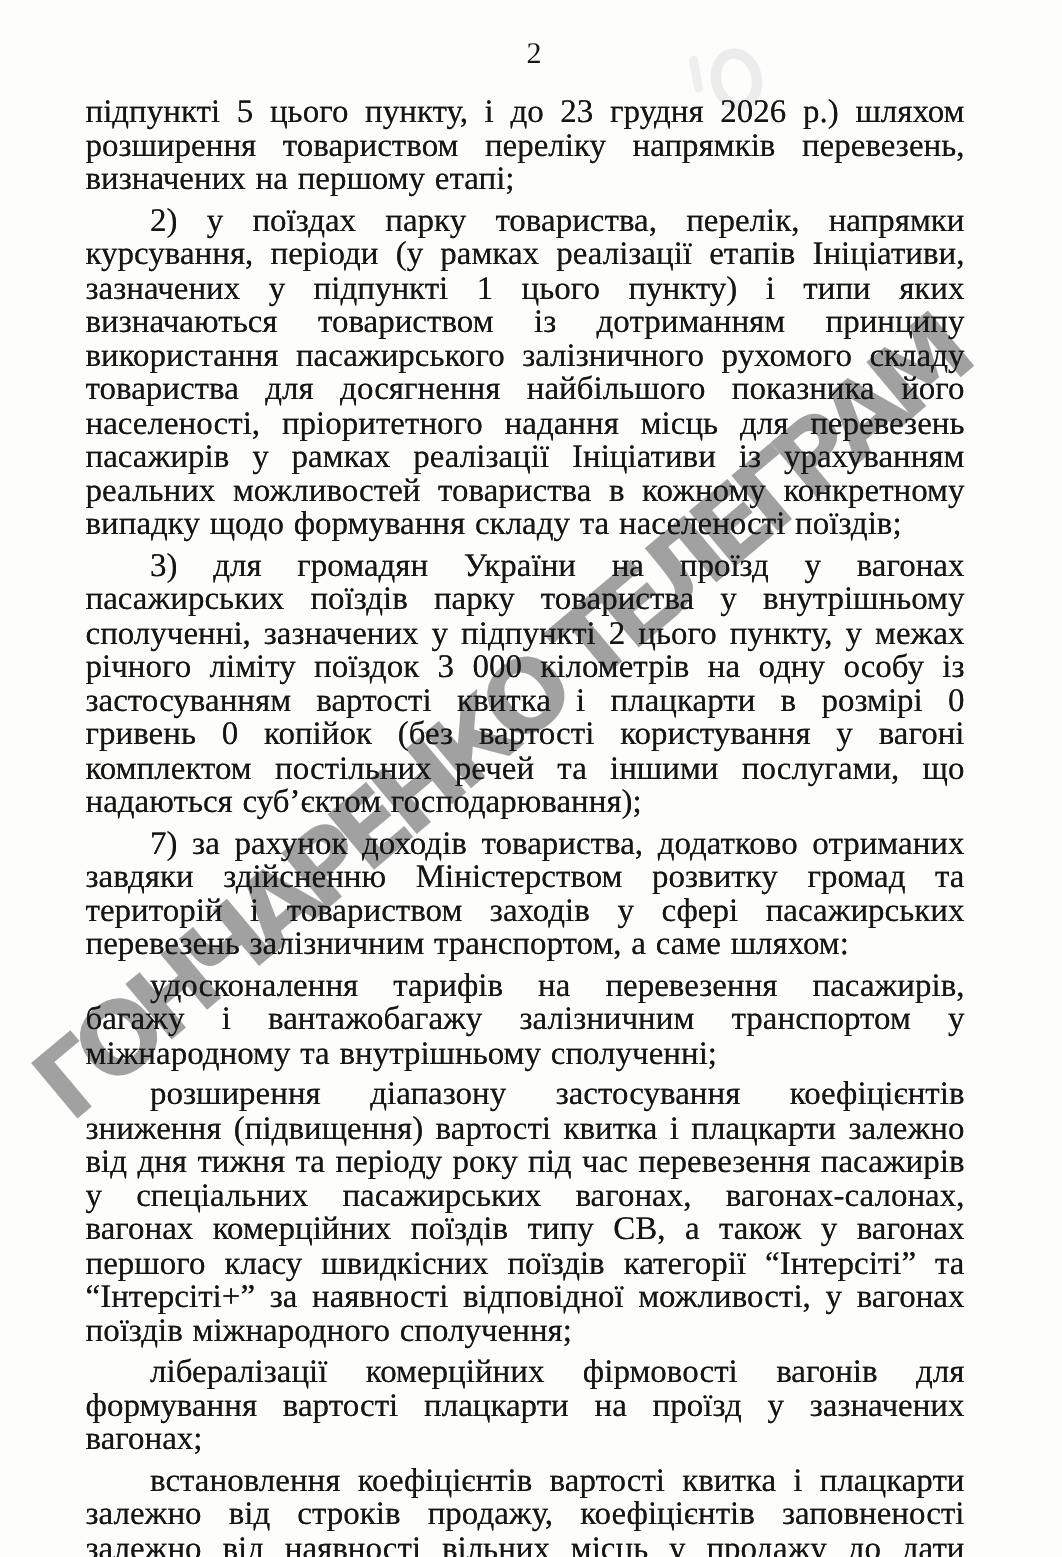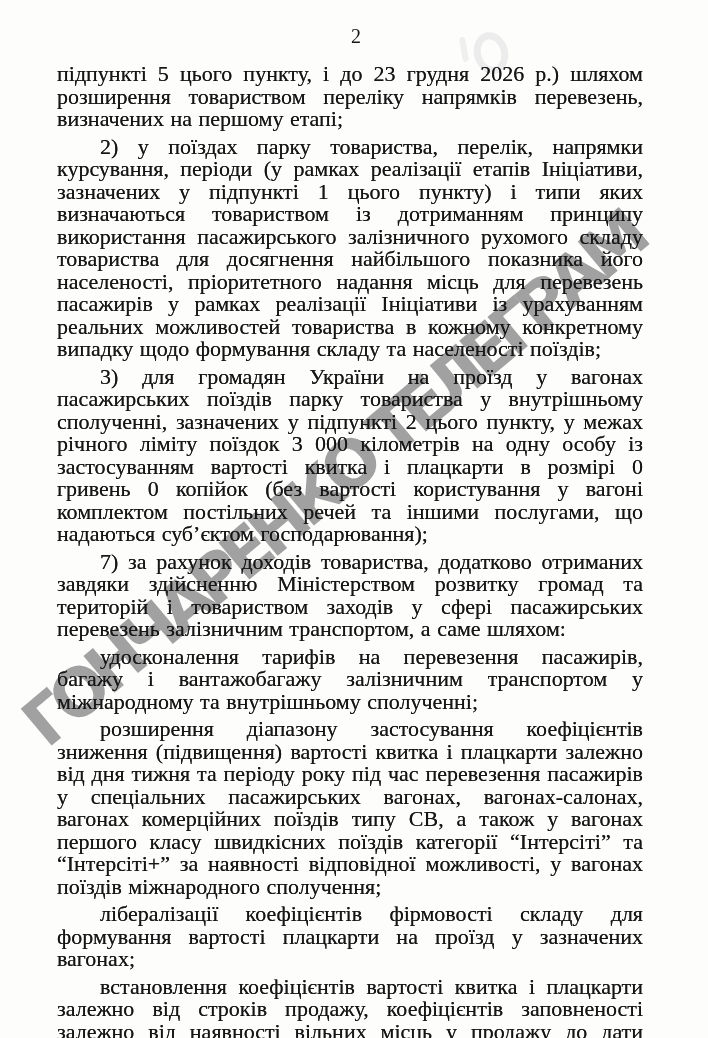--- a/index.html
+++ b/index.html
@@ -96,17 +96,17 @@
   <div class="content">
 
     <div class="page-number">2</div>
 
     <p class="no-indent">підпункті 5 цього пункту, і до 23 грудня 2026 р.) шляхом розширення товариством переліку напрямків перевезень, визначених на першому етапі;</p>
     <p>2) у поїздах парку товариства, перелік, напрямки курсування, періоди (у рамках реалізації етапів Ініціативи, зазначених у підпункті 1 цього пункту) і типи яких визначаються товариством із дотриманням принципу використання пасажирського залізничного рухомого складу товариства для досягнення найбільшого показника його населеності, пріоритетного надання місць для перевезень пасажирів у рамках реалізації Ініціативи із урахуванням реальних можливостей товариства в кожному конкретному випадку щодо формування складу та населеності поїздів;</p>
     <p>3) для громадян України на проїзд у вагонах пасажирських поїздів парку товариства у внутрішньому сполученні, зазначених у підпункті 2 цього пункту, у межах річного ліміту поїздок 3 000 кілометрів на одну особу із застосуванням вартості квитка і плацкарти в розмірі 0 гривень 0 копійок (без вартості користування у вагоні комплектом постільних речей та іншими послугами, що надаються суб’єктом господарювання);</p>
     <p>7) за рахунок доходів товариства, додатково отриманих завдяки здійсненню Міністерством розвитку громад та територій і товариством заходів у сфері пасажирських перевезень залізничним транспортом, а саме шляхом:</p>
     <p>удосконалення тарифів на перевезення пасажирів, багажу і вантажобагажу залізничним транспортом у міжнародному та внутрішньому сполученні;</p>
     <p>розширення діапазону застосування коефіцієнтів зниження (підвищення) вартості квитка і плацкарти залежно від дня тижня та періоду року під час перевезення пасажирів у спеціальних пасажирських вагонах, вагонах-салонах, вагонах комерційних поїздів типу СВ, а також у вагонах першого класу швидкісних поїздів категорії “Інтерсіті” та “Інтерсіті+” за наявності відповідної можливості, у вагонах поїздів міжнародного сполучення;</p>
-    <p>лібералізації коефіцієнтів фірмовості складу для формування вартості плацкарти на проїзд у зазначених вагонах;</p>
+    <p>лібералізації комерційних фірмовості вагонів для формування вартості плацкарти на проїзд у зазначених вагонах;</p>
     <p>встановлення коефіцієнтів вартості квитка і плацкарти залежно від строків продажу, коефіцієнтів заповненості залежно від наявності вільних місць у продажу до дати відправлення поїзда;</p>
 
   </div>
 </div>
 
 </body></html>

